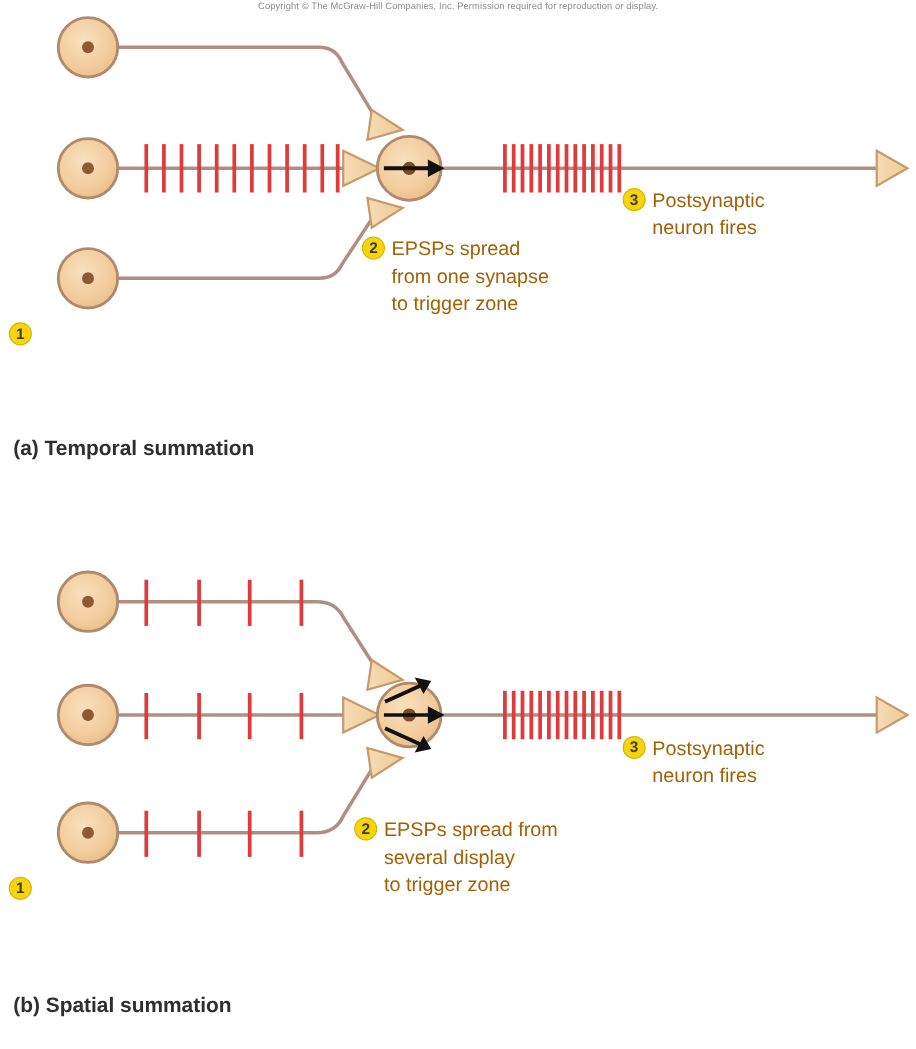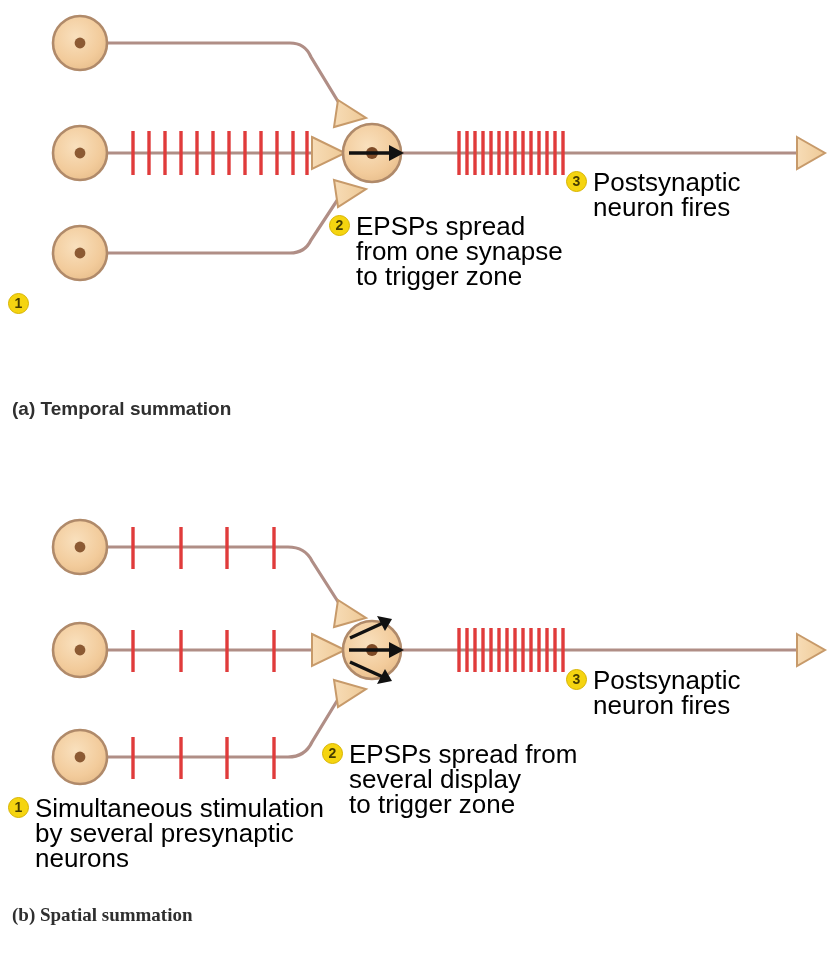--- a/index.html
+++ b/index.html
@@ -58,38 +58,39 @@
     border: 1.5px solid #d8b400;
     color: #463c00;
     font-size: 14px;
     font-weight: bold;
     line-height: 19px;
     text-align: center;
     box-sizing: border-box;
     margin-top: 1px;
   }
   .callout-text {
-    font-size: 26px;
+    font-size: 18px;
     line-height: 25px;
-    color: #000000;
+    color: #a16207;
     white-space: pre-line;
   }
 
   .panel-caption {
     position: absolute;
     font-size: 19px;
     font-weight: bold;
     color: #2f2f2f;
   }
 </style>
 </head>
 <body>
 
 <div id="diagram-root">
 
+  <div class="copyright">Copyright © The McGraw-Hill Companies, Inc. Permission required for reproduction or display.</div>
 
   <svg class="figure" viewBox="0 0 833 954">
     <defs>
       <radialGradient id="somaGrad" cx="42%" cy="38%" r="68%">
         <stop offset="0%" stop-color="#f9e0bd"></stop>
         <stop offset="70%" stop-color="#f2cb9b"></stop>
         <stop offset="100%" stop-color="#e7bd8b"></stop>
       </radialGradient>
       <linearGradient id="termGrad" x1="0" y1="0" x2="1" y2="0">
         <stop offset="0%" stop-color="#f7dcb6"></stop>
@@ -252,33 +253,30 @@
   <div class="callout" style="left:566px; top:170px; width:240px;">
     <div class="badge">3</div>
     <div class="callout-text">Postsynaptic
 neuron fires</div>
   </div>
 
   <div class="panel-caption" style="left:12px; top:398px;text-align:right;">(a) Temporal summation</div>
 
   <div class="callout" style="left:8px; top:796px; width:330px;">
     <div class="badge">1</div>
-    <div class="callout-text">Simultaneous stimulation
-by several presynaptic
-neurons</div>
   </div>
 
   <div class="callout" style="left:322px; top:742px; width:280px;">
     <div class="badge">2</div>
     <div class="callout-text">EPSPs spread from
 several display
 to trigger zone</div>
   </div>
 
   <div class="callout" style="left:566px; top:668px; width:240px;">
     <div class="badge">3</div>
     <div class="callout-text">Postsynaptic
 neuron fires</div>
   </div>
 
-  <div class="panel-caption" style="left:12px; top:904px;font-family:Liberation Serif, serif;">(b) Spatial summation</div>
+  <div class="panel-caption" style="left:12px; top:904px;">(b) Spatial summation</div>
 
 </div>
 
 </body></html>

